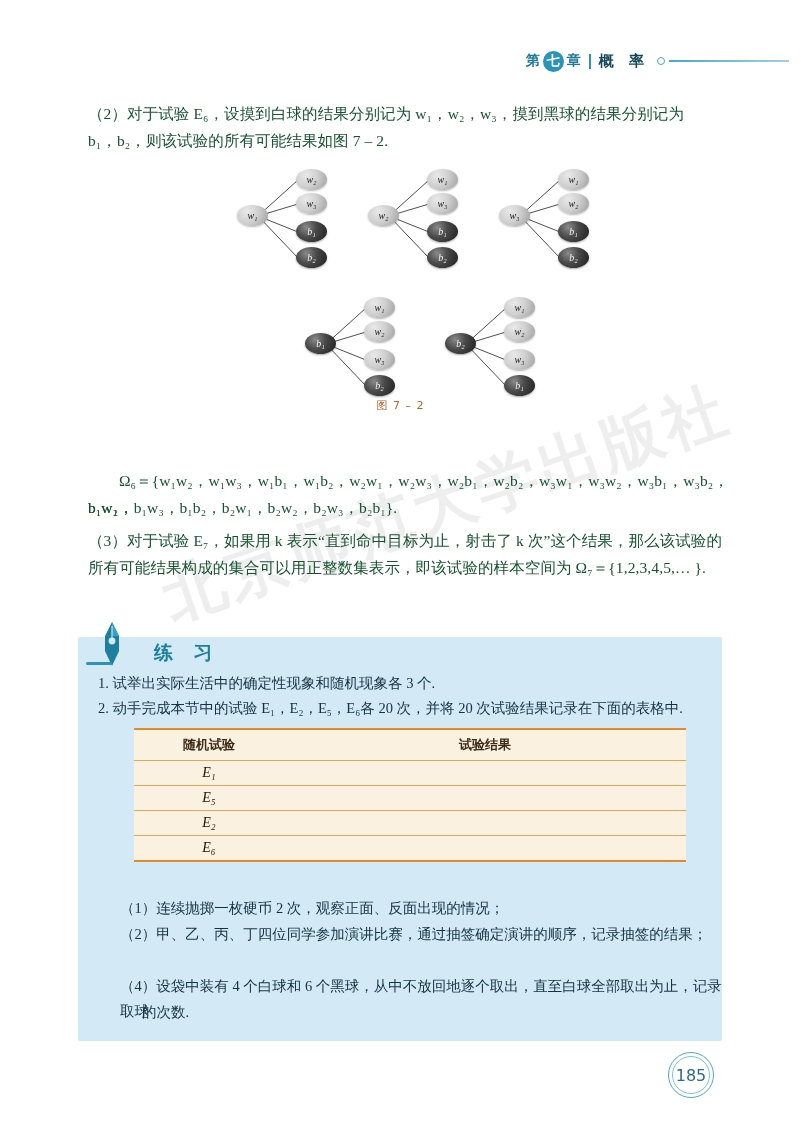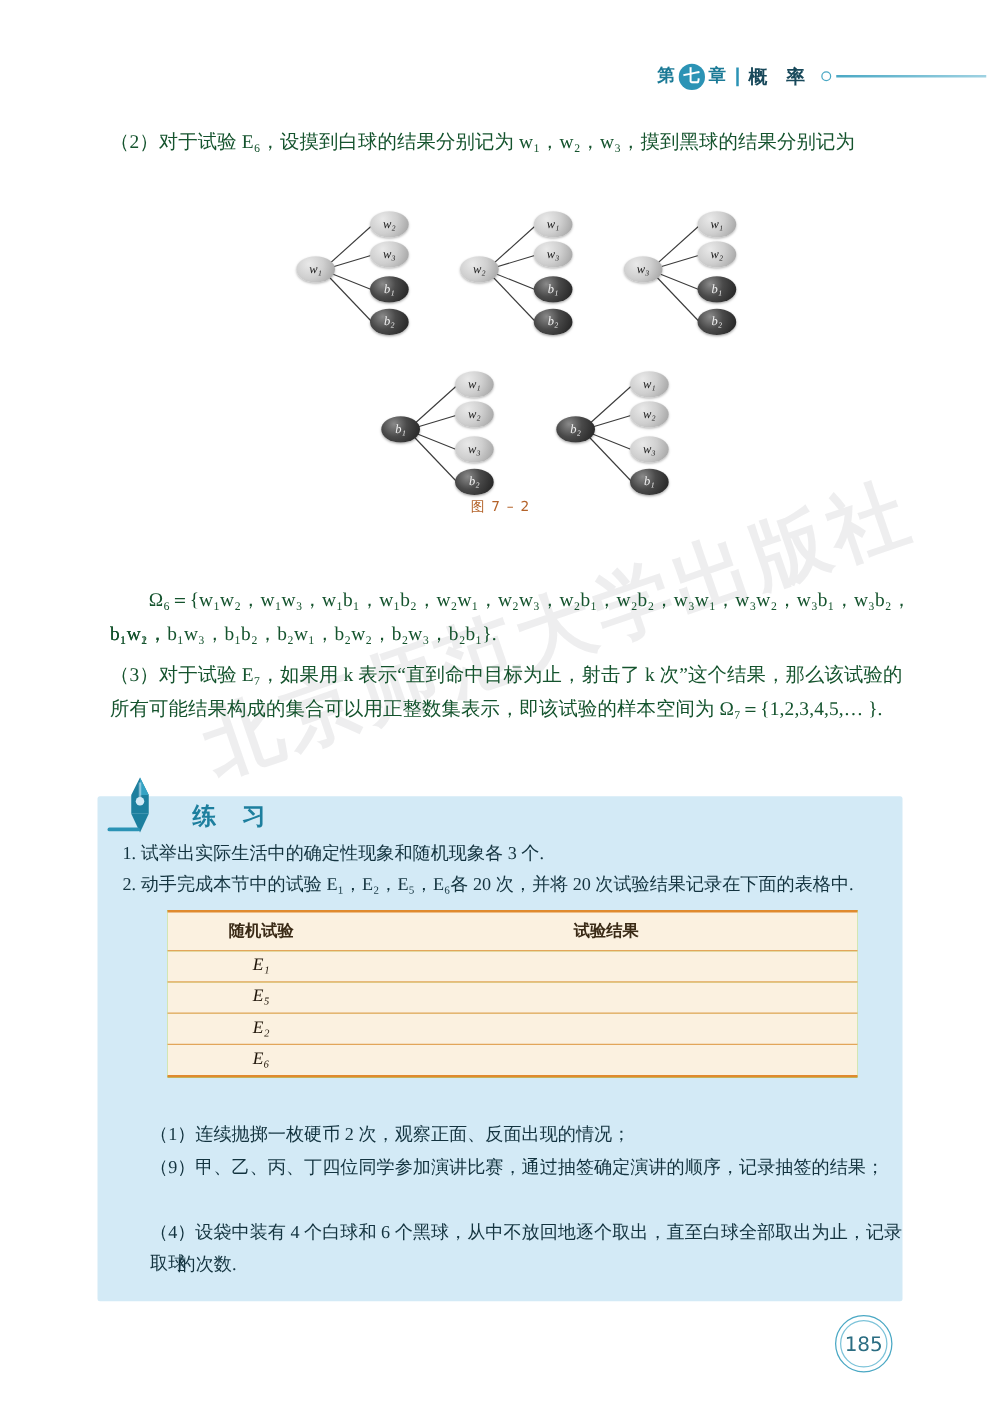--- a/index.html
+++ b/index.html
@@ -108,21 +108,21 @@
   }
   .ex-item{
     position:absolute;
     font-size:14.5px;line-height:25px;color:#13333f;
   }
 
   
   .tbl{
     position:absolute;left:134px;top:728px;width:552px;
     border-collapse:collapse;
-    background:#84cc16;
+    background:#eab308;
     font-size:13.5px;
   }
   .tbl tr{height:25px;}
   .tbl th,.tbl td{
     border-top:1px solid #e2a65a;
     border-bottom:1px solid #e2a65a;
     padding:0;
     text-align:center;
     font-weight:normal;
     background:#fbf1e0;
@@ -167,20 +167,21 @@
       <span class="hdr-circle">七</span>
       <span class="hdr-zhang">章</span>
       <span class="hdr-bar"></span>
       <span class="hdr-title">概  率</span>
       <span class="hdr-dot"></span>
       <span class="hdr-line"></span>
     </div>
   </div>
 
   <div class="para" style="left:88px;top:100px;width:640px;">（2）对于试验 E₆，设摸到白球的结果分别记为 w₁，w₂，w₃，摸到黑球的结果分别记为</div>
+  <div class="para" style="left:88px;top:127px;width:640px;">b₁，b₂，则该试验的所有可能结果如图 7 – 2.</div>
 
   <div class="figure">
 
     <div class="tree" style="left:0;top:0;">
       <svg width="801" height="270">
         <g stroke="#3b3b3b" stroke-width="0.9" fill="none">
           <line x1="258" y1="58" x2="298" y2="22"></line>
           <line x1="258" y1="58" x2="298" y2="46"></line>
           <line x1="258" y1="58" x2="298" y2="74"></line>
           <line x1="258" y1="58" x2="298" y2="100"></line>
@@ -304,21 +305,21 @@
         <td></td>
       </tr>
       <tr>
         <td class="lbl">E₆</td>
         <td></td>
       </tr>
     </tbody>
   </table>
 
   <div class="ex-item" style="left:120px;top:896px;width:600px;">（1）连续抛掷一枚硬币 2 次，观察正面、反面出现的情况；</div>
-  <div class="ex-item" style="left:120px;top:922px;width:610px;">（9）甲、乙、丙、丁四位同学参加演讲比赛，通过抽签确定演讲的顺序，记录抽签的结果；</div>
+  <div class="ex-item" style="left:120px;top:922px;width:610px;">（2）甲、乙、丙、丁四位同学参加演讲比赛，通过抽签确定演讲的顺序，记录抽签的结果；</div>
   <div class="ex-item" style="left:120px;top:974px;width:608px;">（4）设袋中装有 4 个白球和 6 个黑球，从中不放回地逐个取出，直至白球全部取出为止，记录取球</div>
   <div class="ex-item" style="left:142px;top:1000px;width:400px;">的次数.</div>
 
   <div class="pgnum">
     <span>185</span>
   </div>
 
 </div>
 
 </body></html>

